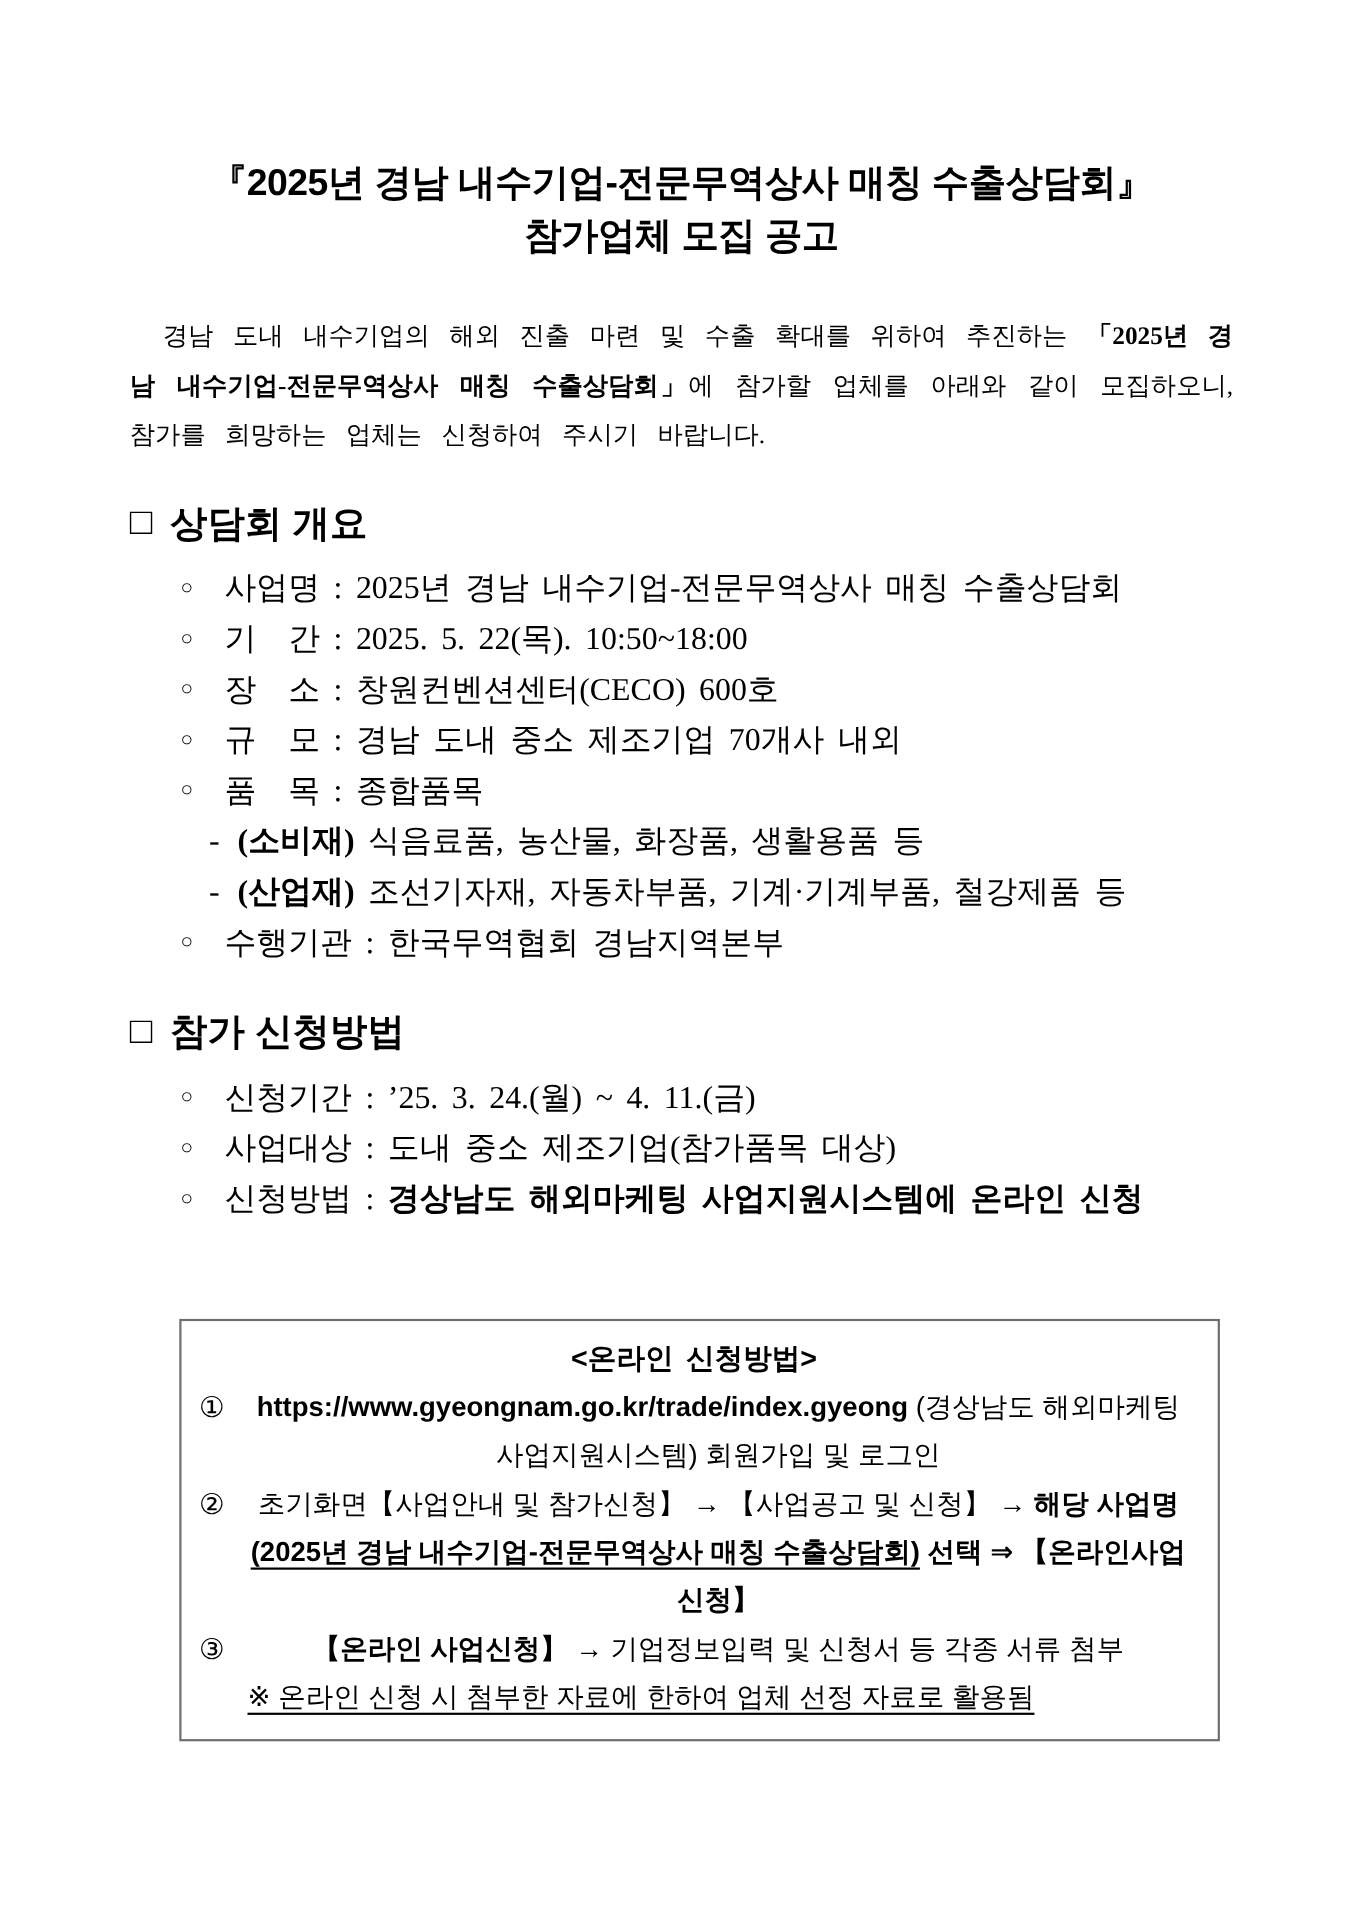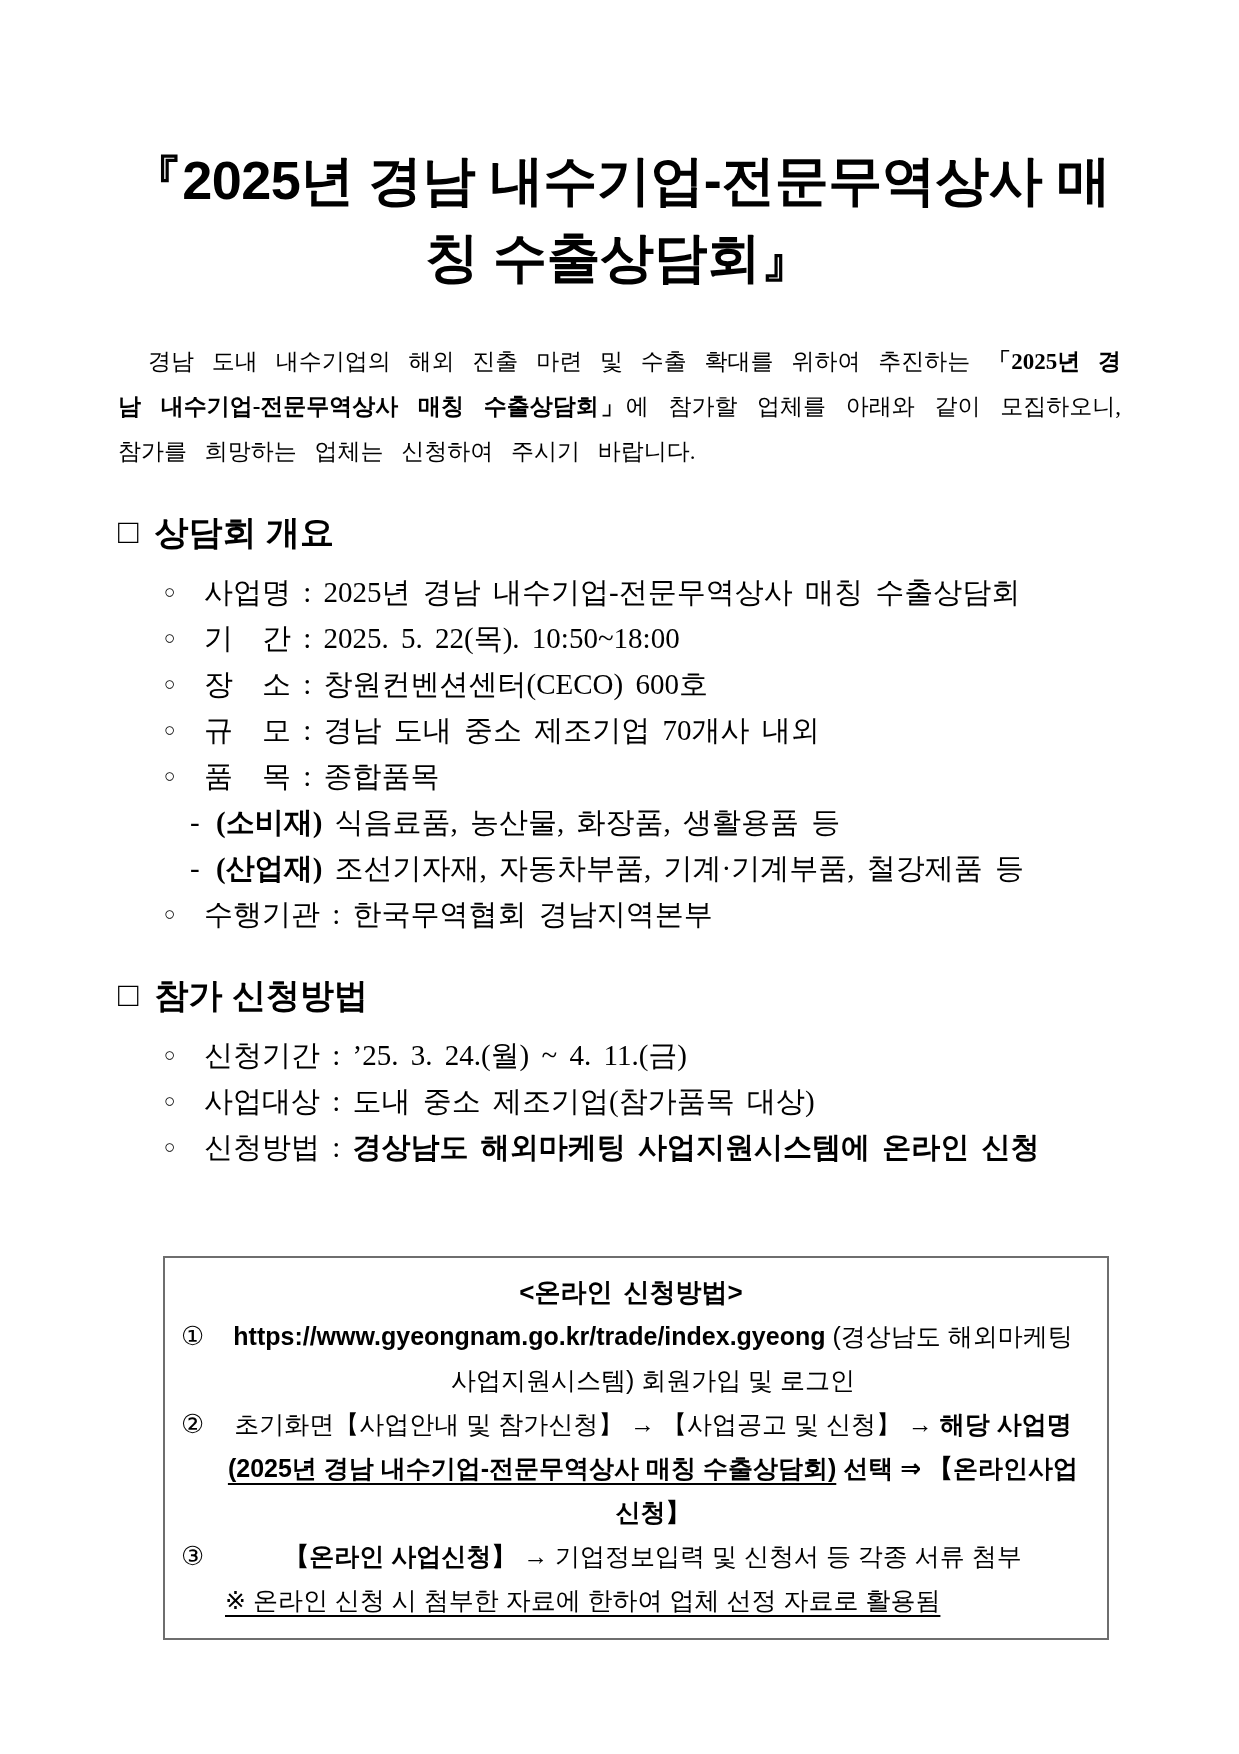--- a/index.html
+++ b/index.html
@@ -13,21 +13,21 @@
   .page{
     box-sizing:border-box;
     width:1239px;height:1754px;
     padding:142px 118px 0 118px;
   }
   
   .doc-title{
     text-align:center;
     font-family:"Liberation Sans","DejaVu Sans",sans-serif;
     font-weight:bold;
-    font-size:54px;
+    font-size:34px;
     line-height:1.42;
     letter-spacing:-0.5px;
   }
   
   .intro{
     margin:44px 0 0 0;
     font-size:23px;
     line-height:45px;
     text-align:justify;
     word-spacing:12px;
@@ -99,20 +99,21 @@
     padding-left:44px;
   }
 </style>
 </head>
 <body>
 
 <div class="page">
 
   <div class="doc-title">
     <div>『2025년 경남 내수기업-전문무역상사 매칭 수출상담회』</div>
+    <div>참가업체 모집 공고</div>
   </div>
 
   <p class="intro"><span>경남 도내 내수기업의 해외 진출 마련 및 수출 확대를 위하여 추진하는 </span><span class="part-b">「2025년 경남 내수기업-전문무역상사 매칭 수출상담회」</span><span>에 참가할 업체를 아래와 같이 모집하오니, 참가를 희망하는 업체는 신청하여 주시기 바랍니다.</span></p>
 
   <div>
     <h2 class="section-h">
       <span class="sq">□</span>
       <span>상담회 개요</span>
     </h2>
     <div class="olist">

